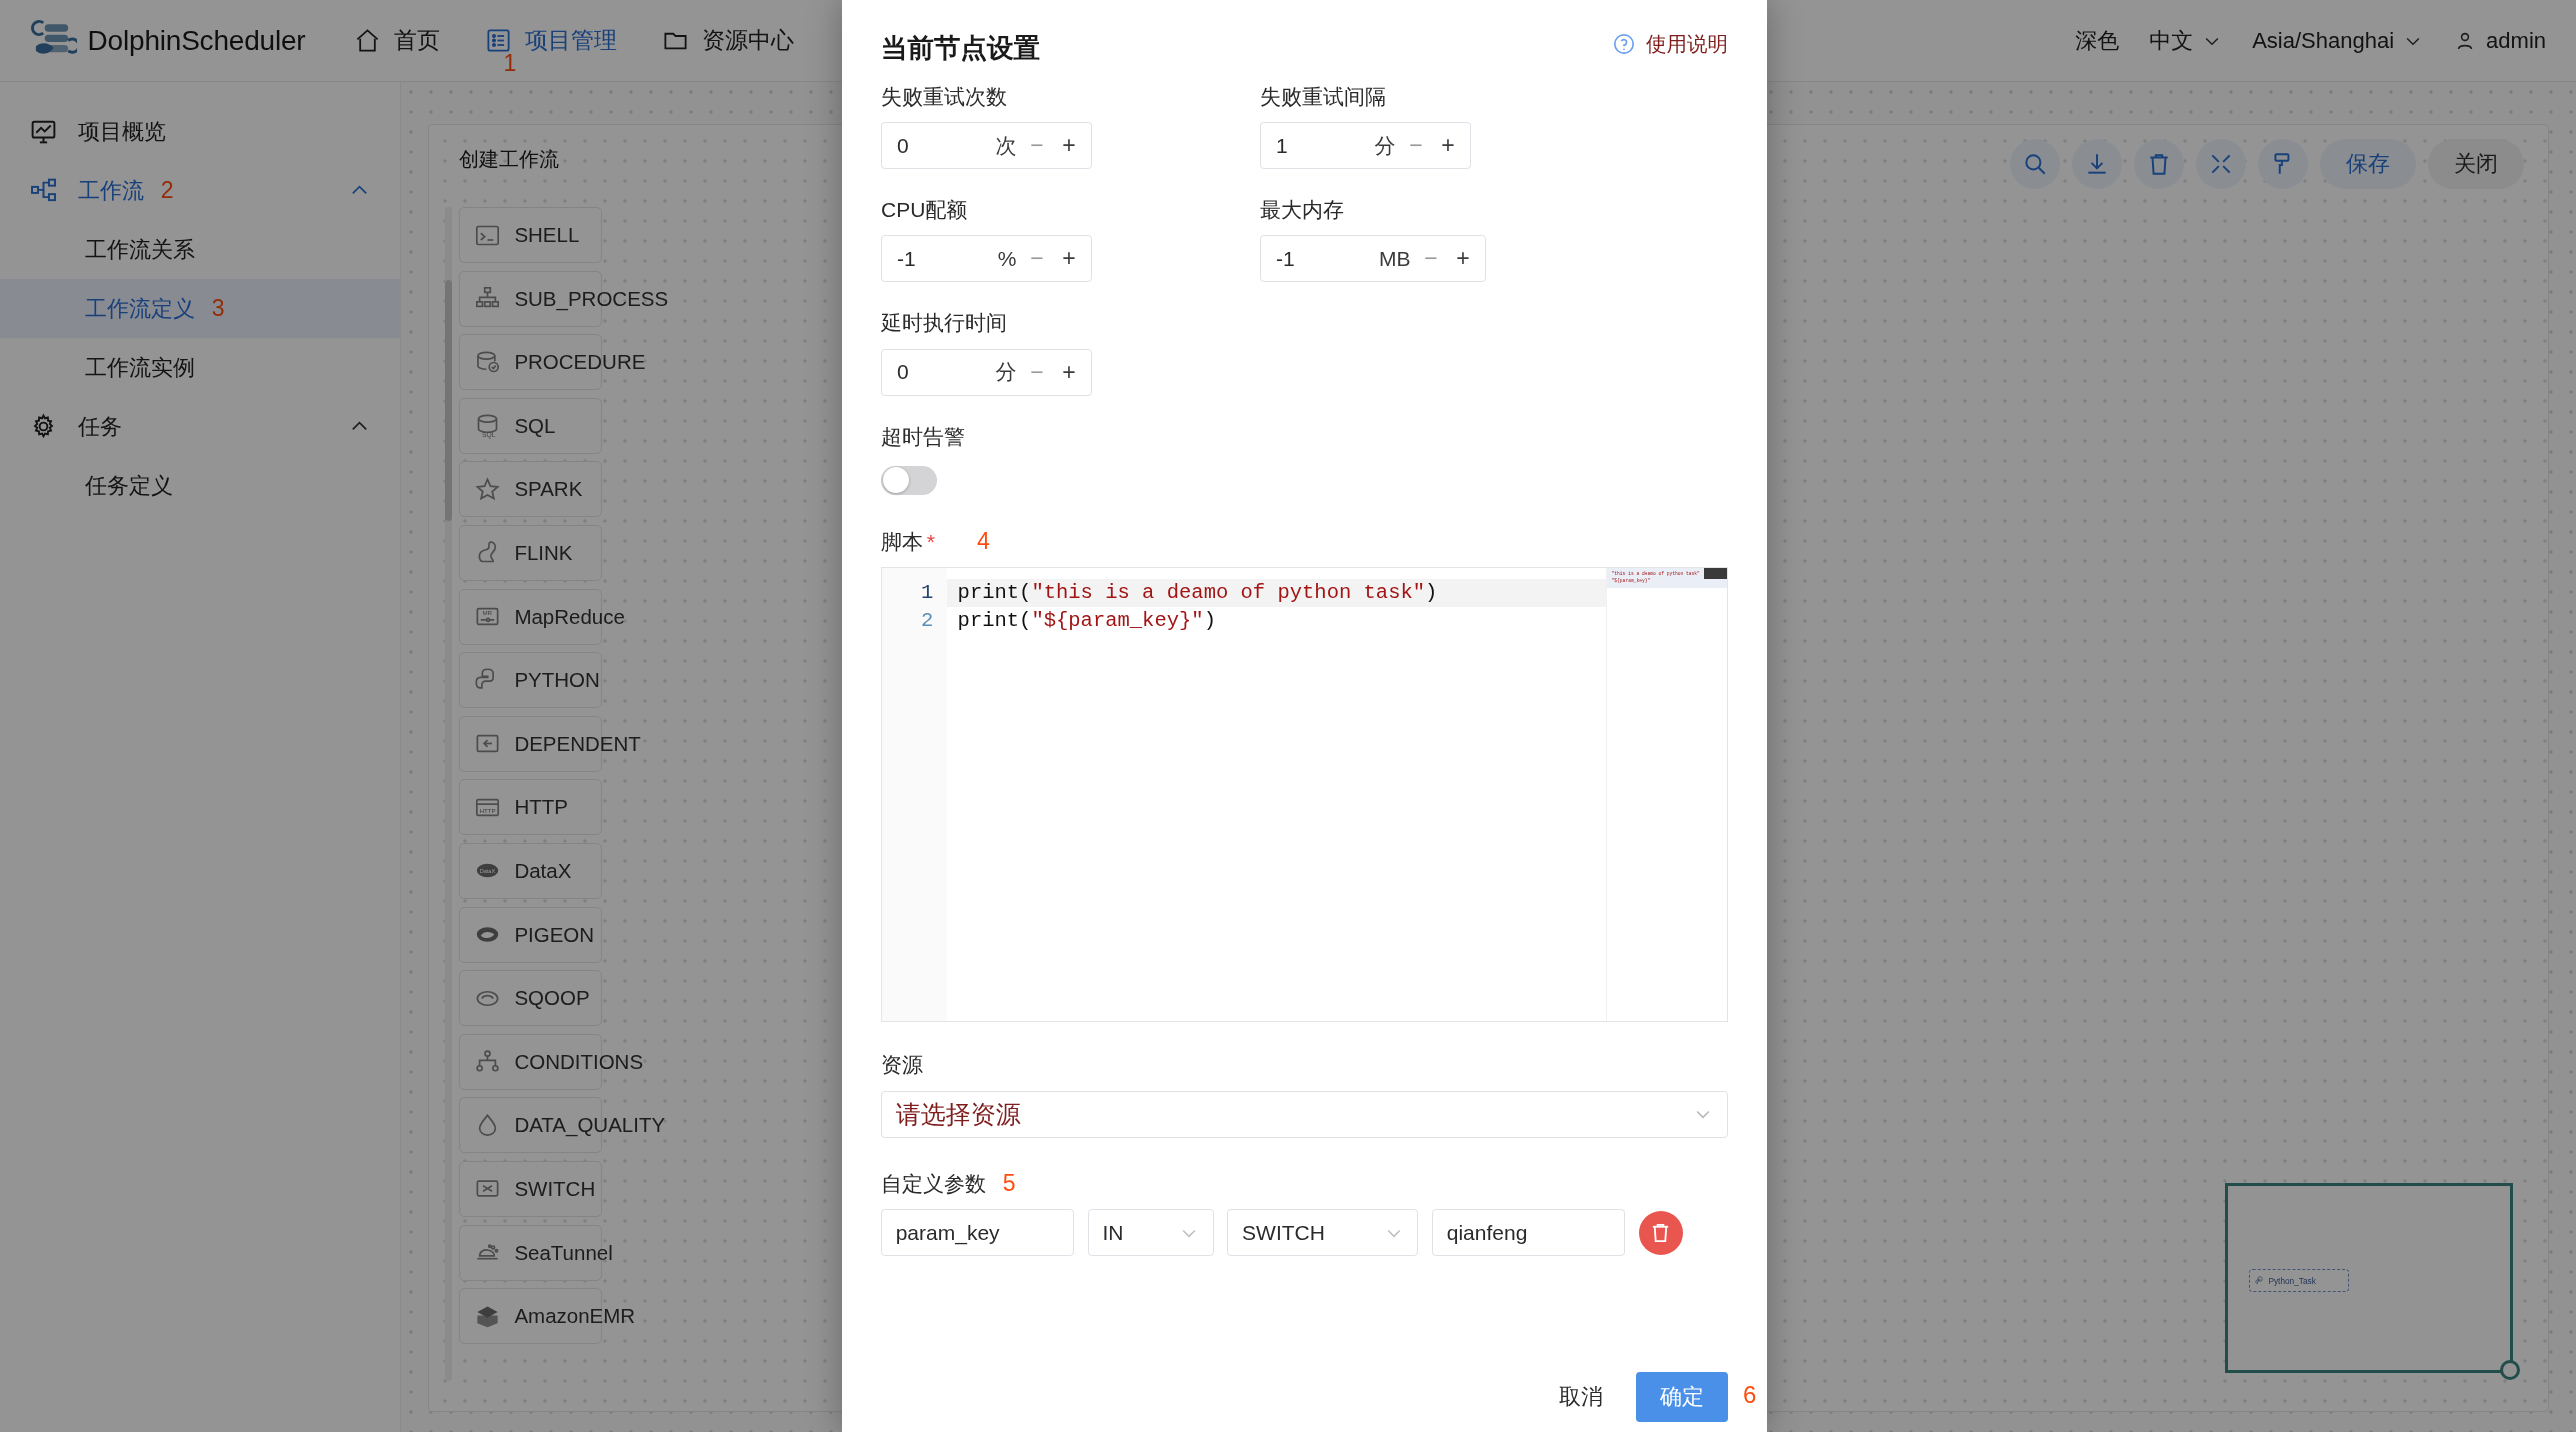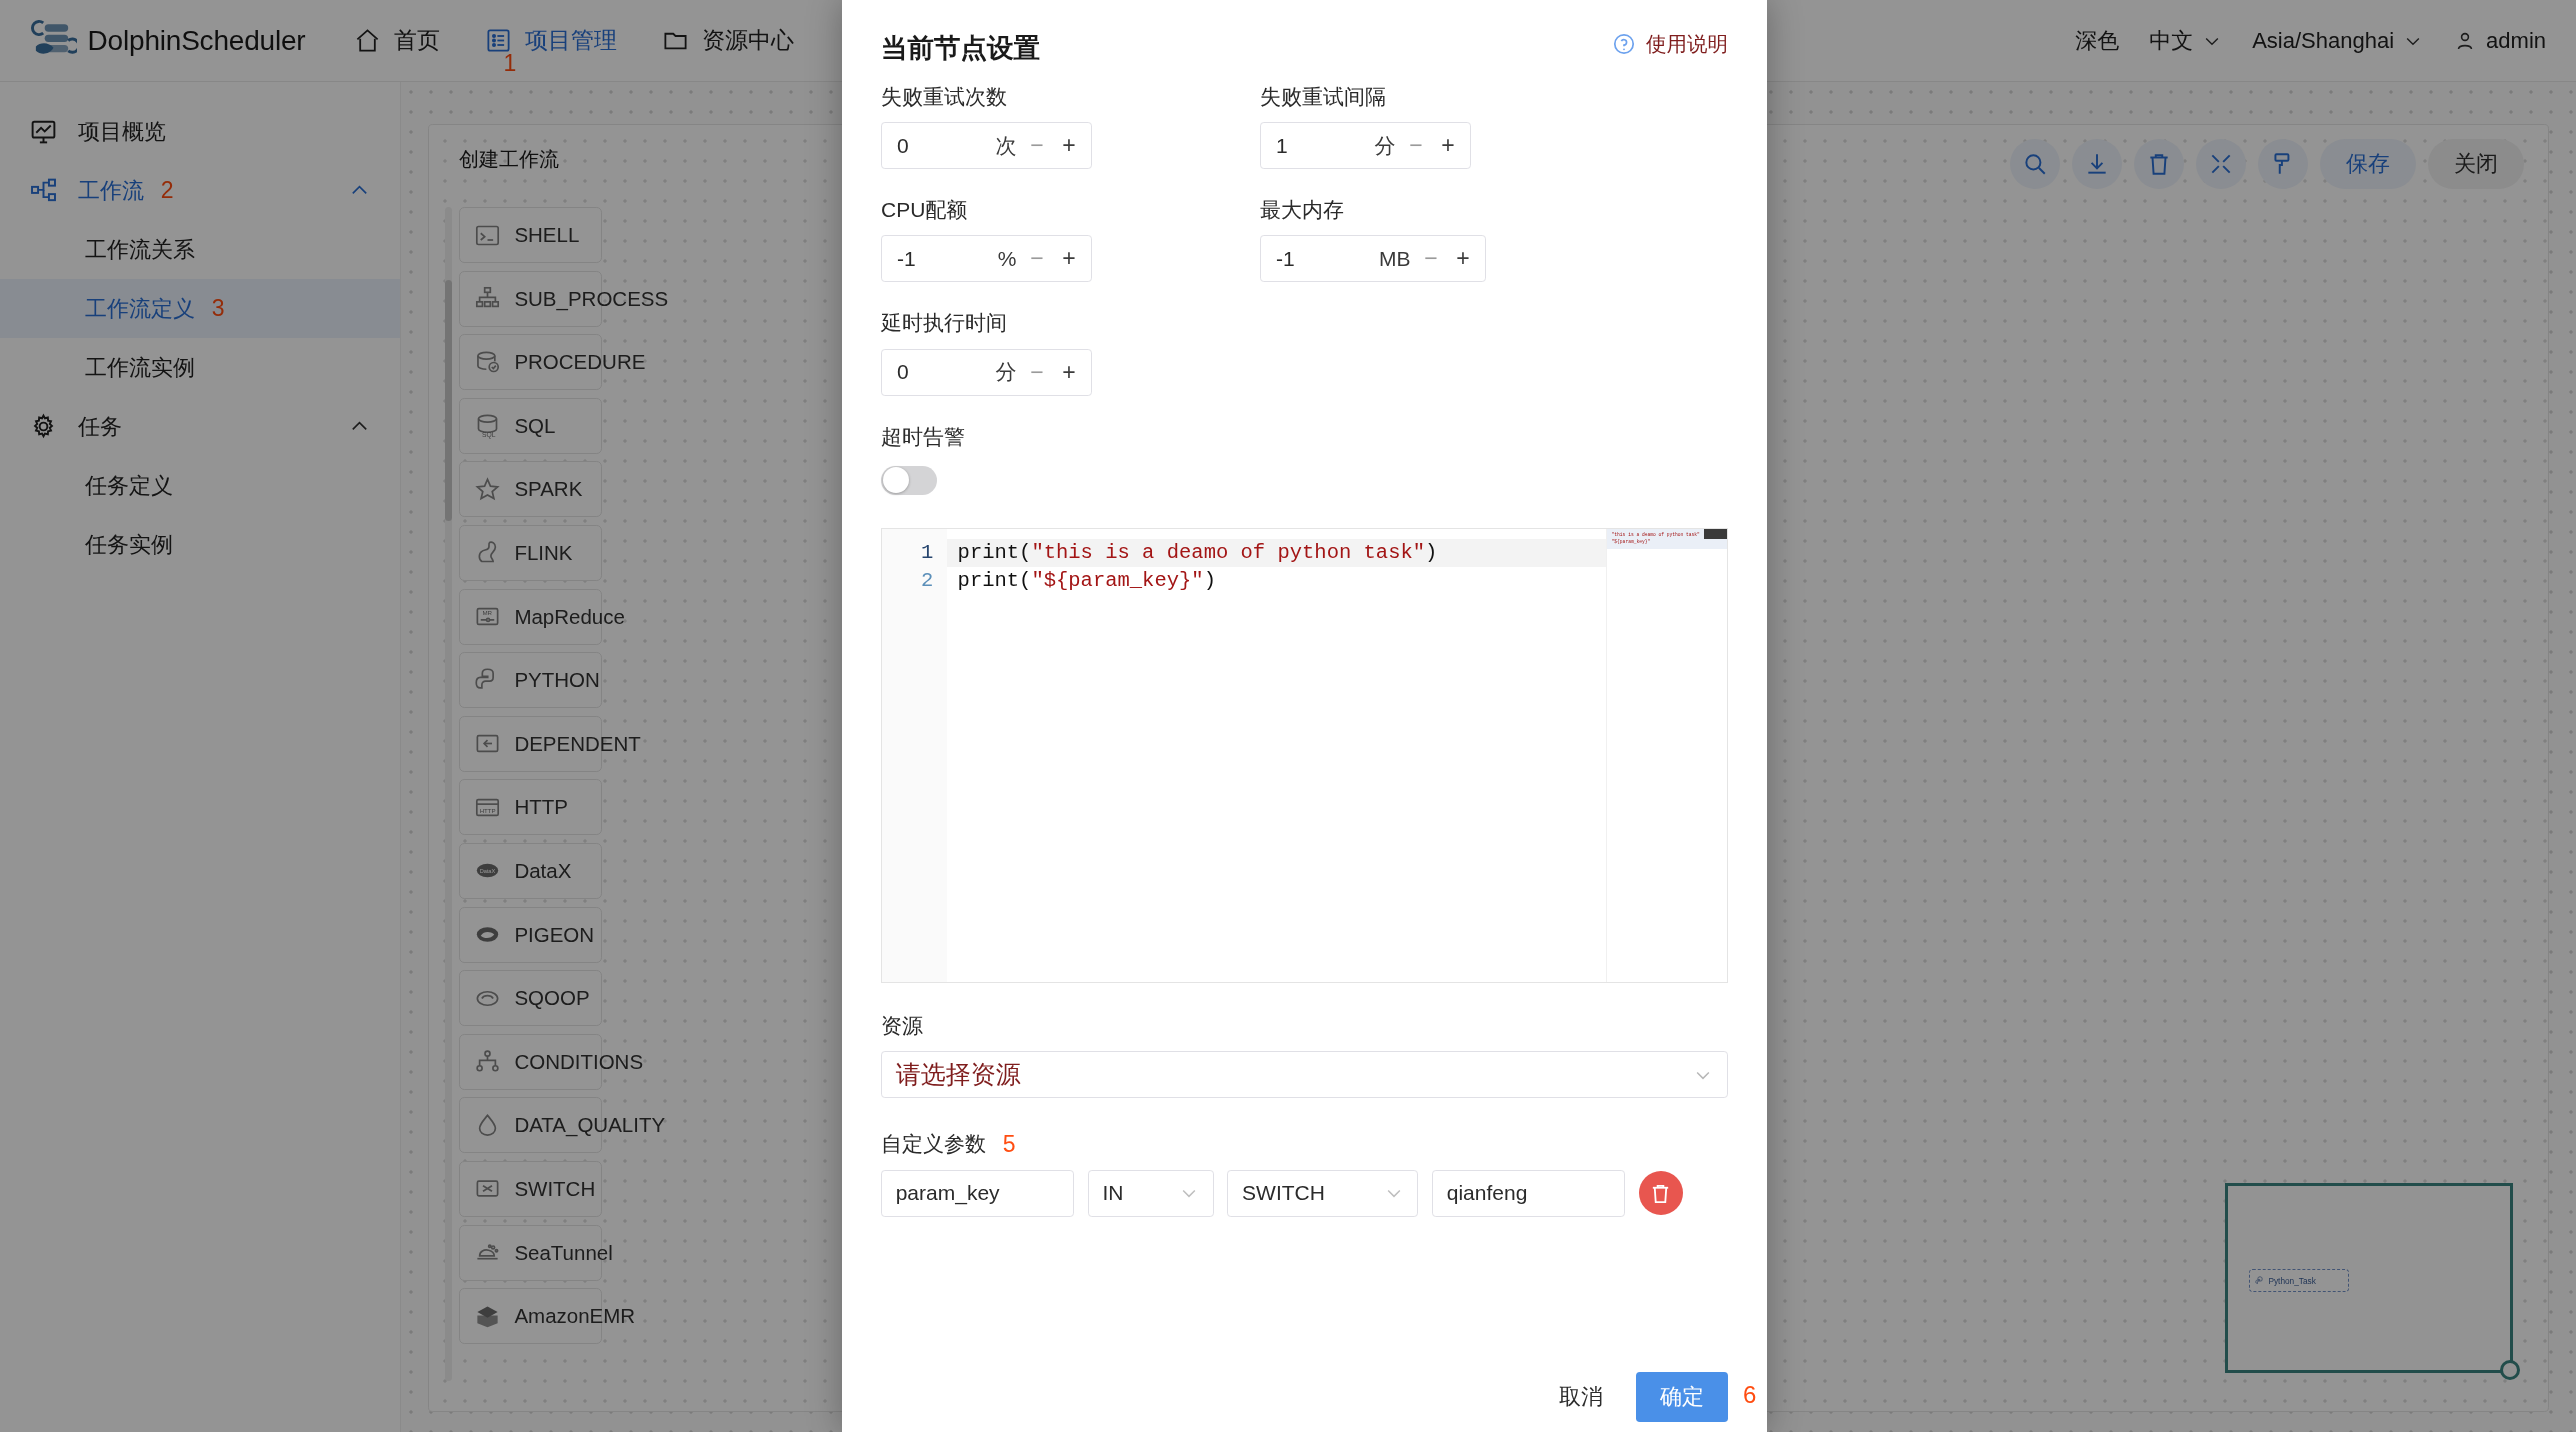--- a/index.html
+++ b/index.html
@@ -379,23 +379,20 @@
         </svg>
         <span>任务</span>
         <svg class="caret" viewBox="0 0 24 24" fill="none" stroke="#333" stroke-width="1.7">
             <path d="M5 15 L12 8 L19 15"></path>
           </svg>
       </div>
 
       <div class="side-row sub">
         <span>任务定义</span>
       </div>
-      <div class="side-row sub">
-        <span>任务实例</span>
-      </div>
     </div>
 
     <div class="canvas-wrap">
       <div class="wf-card">
         <div class="wf-title">创建工作流</div>
 
         <div class="wf-tools">
           <div class="tool-btn">
             <svg viewBox="0 0 24 24" fill="none" stroke="#2a6fd4" stroke-width="1.8">
                 <circle cx="10.5" cy="10.5" r="6.5"></circle>
@@ -663,20 +660,25 @@
       </div>
 
       <div class="fld" style="margin-bottom:33px;">
         <div class="fld-label" style="margin-bottom:15px;">超时告警</div>
         <div class="switch">
           <div class="knob"></div>
         </div>
       </div>
 
       <div class="fld">
+        <div class="fld-label">
+          <span>脚本</span>
+          <span class="req">*</span>
+          <span class="ann" style="margin-left:42px;">4</span>
+        </div>
 
         <div class="editor-wrap">
           <div class="gutter">
             <div class="ln active">1</div>
             <div class="ln">2</div>
           </div>
           <div class="code-area">
             <div class="code-line active"><span>print(</span><span class="str">"this is a deamo of python task"</span><span>)</span></div>
             <div class="code-line"><span>print(</span><span class="str">"${param_key}"</span><span>)</span></div>
           </div>

